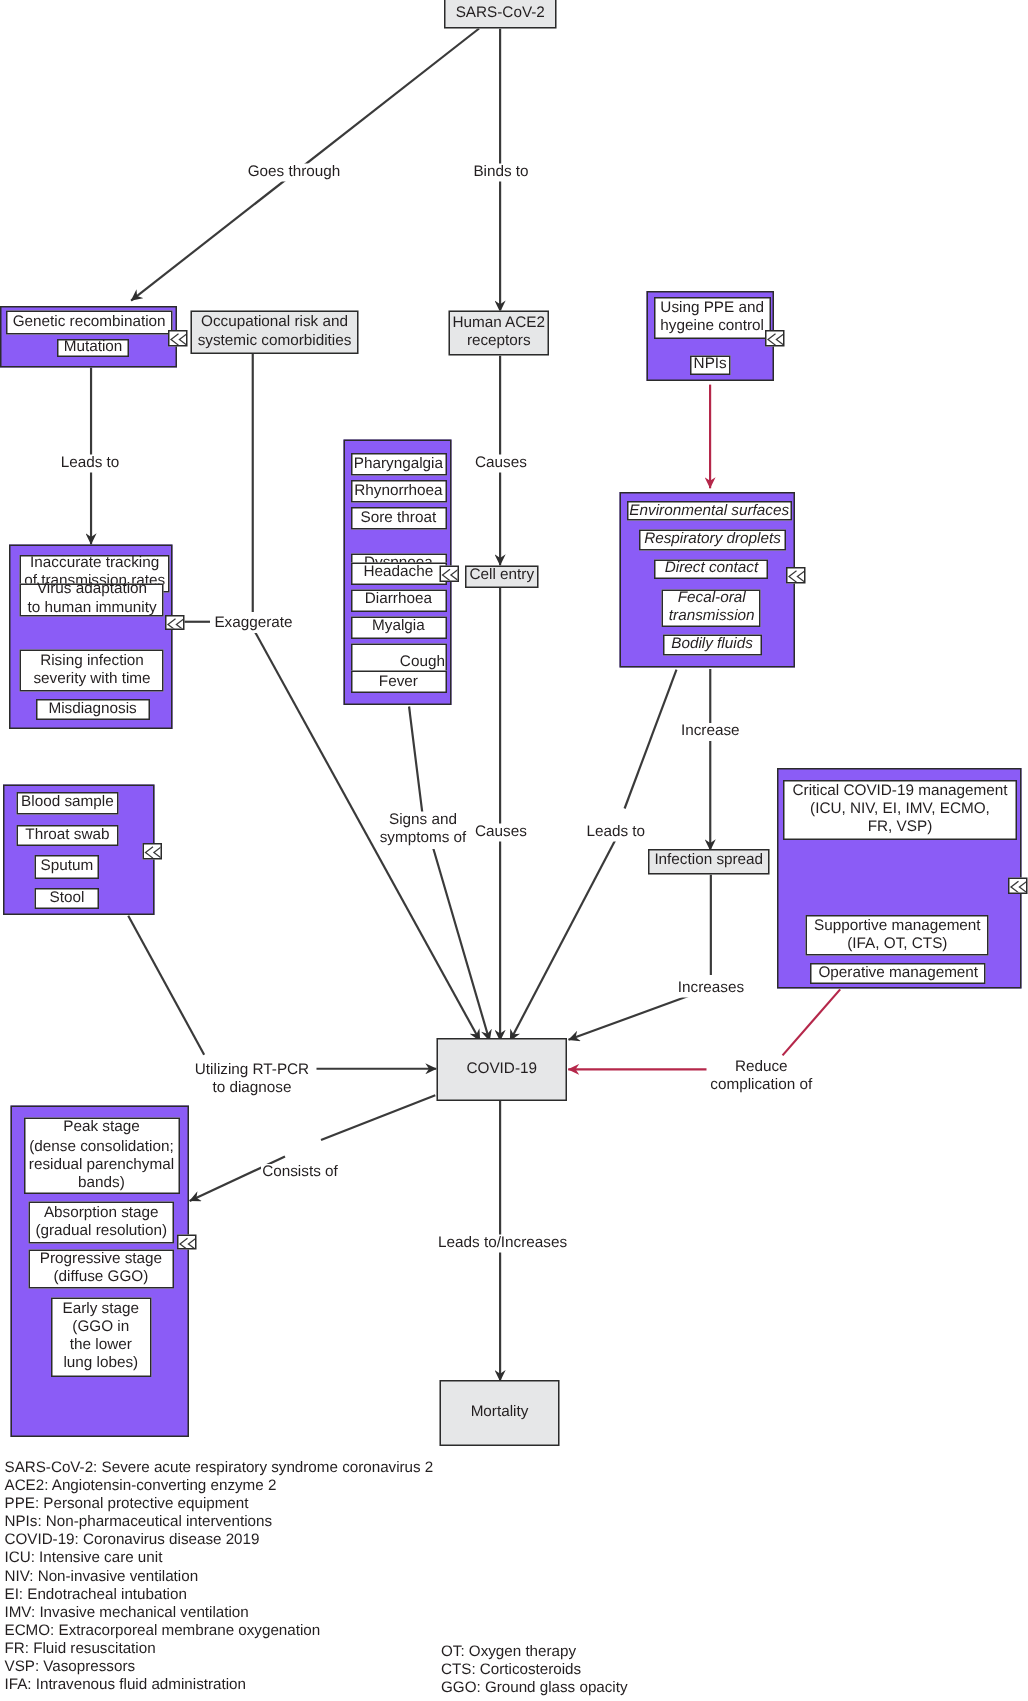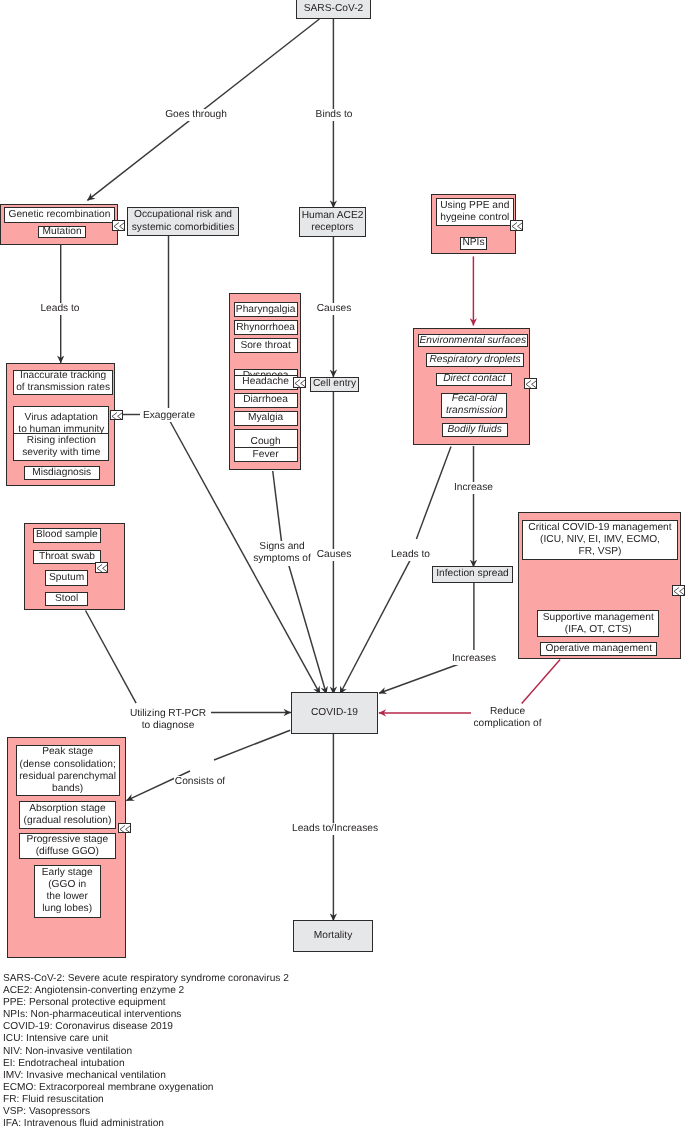--- a/index.html
+++ b/index.html
@@ -6,21 +6,21 @@
   html,body{margin:0;padding:0;background:#ffffff;}
   body{width:685px;height:1134px;position:relative;overflow:hidden;
        font-family:"Liberation Sans",sans-serif;color:#231f20;
        -webkit-font-smoothing:antialiased;text-rendering:geometricPrecision;}
   #canvas{position:absolute;left:0;top:0;width:685px;height:1134px;}
   svg#edges{position:absolute;left:0;top:0;width:685px;height:1134px;overflow:visible;}
   .node{position:absolute;box-sizing:border-box;background:#e6e7e8;
         border:1.9px solid #2b2b2b;
         display:flex;align-items:center;justify-content:center;text-align:center;
         white-space:pre;line-height:1.19;font-size:10.2px;}
-  .grp{position:absolute;box-sizing:border-box;background:#fca5a5;border:1.9px solid #2b2b2b;}
+  .grp{position:absolute;box-sizing:border-box;background:#8b5cf6;border:1.9px solid #2b2b2b;}
   .child{position:absolute;box-sizing:border-box;background:#ffffff;border:1.8px solid #2b2b2b;
          display:flex;align-items:center;justify-content:center;text-align:center;
          white-space:pre;line-height:1.19;font-size:10.2px;}
   .collapse{position:absolute;box-sizing:border-box;background:#ffffff;border:1.2px solid #2b2b2b;
             width:13px;height:10.6px;display:block;overflow:hidden;}
   .collapse svg{display:block;}
   .lbl{position:absolute;text-align:center;white-space:pre;line-height:1.22;font-size:10.2px;background:#ffffff;}
   .legend{position:absolute;white-space:pre;line-height:1.335;font-size:10.15px;}
 </style>
 </head>
@@ -84,21 +84,21 @@
 </div>
 
 <div class="node" style="left:432px;top:566px;width:81px;height:17px;">
   <span>Infection spread</span>
 </div>
 
 <div class="node" style="left:291px;top:692px;width:87px;height:42px;">
   <span>COVID-19</span>
 </div>
 
-<div class="node" style="left:293px;top:920px;width:80px;height:32px;">
+<div class="node" style="left:293px;top:920px;width:80px;height:44px;">
   <span>Mortality</span>
 </div>
 
 <div class="grp" style="left:0.4px;top:203.6px;width:117.2px;height:41.9px;">
   <div class="child" style="left:2.8px;top:2.6px;width:110.5px;height:16.1px;">
     <span>Genetic recombination</span>
   </div>
   <div class="child" style="left:36.5px;top:21px;width:48.3px;height:12.2px;">
     <span>Mutation</span>
   </div>
@@ -128,21 +128,21 @@
           <path d="M 11.6 1.5 L 6.6 5.3 L 11.6 9.1"></path>
         </g>
       </svg>
 </div>
 
 <div class="grp" style="left:6.4px;top:362.6px;width:108.8px;height:123.3px;">
   <div class="child" style="left:5.9px;top:6.1px;width:99.7px;height:25.6px;">
     <span>Inaccurate tracking
 of transmission rates</span>
   </div>
-  <div class="child" style="left:6.1px;top:42px;width:95.7px;height:32px;align-items:flex-end;">
+  <div class="child" style="left:6.1px;top:25px;width:95.7px;height:22px;">
     <span>Virus adaptation
 to human immunity</span>
   </div>
   <div class="child" style="left:6.1px;top:69.2px;width:95.7px;height:28.5px;">
     <span>Rising infection
 severity with time</span>
   </div>
   <div class="child" style="left:16.4px;top:102.1px;width:75.9px;height:14.6px;">
     <span>Misdiagnosis</span>
   </div>
@@ -157,21 +157,21 @@
 </div>
 
 <div class="grp" style="left:228.5px;top:292.9px;width:72.1px;height:177.3px;">
   <div class="child" style="left:4.1px;top:8.4px;width:64px;height:15px;"><span>Pharyngalgia</span></div>
   <div class="child" style="left:4.1px;top:26.5px;width:64px;height:15px;"><span>Rhynorrhoea</span></div>
   <div class="child" style="left:4.1px;top:44.6px;width:64px;height:15px;"><span>Sore throat</span></div>
   <div class="child" style="left:4.1px;top:62.7px;width:64px;height:15px;margin-top:12px;"><span>Dyspnoea</span></div>
   <div class="child" style="left:4.1px;top:80.8px;width:64px;height:15px;"><span>Headache</span></div>
   <div class="child" style="left:4.1px;top:98.9px;width:64px;height:15px;"><span>Diarrhoea</span></div>
   <div class="child" style="left:4.1px;top:117.0px;width:64px;height:15px;"><span>Myalgia</span></div>
-  <div class="child" style="left:4.1px;top:135.1px;width:64px;height:26px;"><span>Cough</span></div>
+  <div class="child" style="left:4.1px;top:135.1px;width:64px;height:26px;justify-content:flex-end;"><span>Cough</span></div>
   <div class="child" style="left:4.1px;top:153.2px;width:64px;height:15px;"><span>Fever</span></div>
 </div>
 <div class="collapse" style="left:293.4px;top:377.1px;">
   <svg viewBox="0 0 13 10.6" width="13" height="10.6">
         <g stroke="#3a3a3a" stroke-width="0.85" fill="none" stroke-linecap="butt" stroke-linejoin="miter">
           <path d="M 6.0 1.5 L 1.0 5.3 L 6.0 9.1"></path>
           <path d="M 11.6 1.5 L 6.6 5.3 L 11.6 9.1"></path>
         </g>
       </svg>
 </div>
@@ -196,21 +196,21 @@
 </div>
 <div class="collapse" style="left:523.5px;top:378px;">
   <svg viewBox="0 0 13 10.6" width="13" height="10.6">
         <g stroke="#3a3a3a" stroke-width="0.85" fill="none" stroke-linecap="butt" stroke-linejoin="miter">
           <path d="M 6.0 1.5 L 1.0 5.3 L 6.0 9.1"></path>
           <path d="M 11.6 1.5 L 6.6 5.3 L 11.6 9.1"></path>
         </g>
       </svg>
 </div>
 
-<div class="grp" style="left:24px;top:522.6px;width:101px;height:87.1px;">
+<div class="grp" style="left:2px;top:522.6px;width:101px;height:87.1px;">
   <div class="child" style="left:8.1px;top:4.2px;width:67.7px;height:14.9px;">
     <span>Blood sample</span>
   </div>
   <div class="child" style="left:8.1px;top:26.1px;width:67.7px;height:14.2px;">
     <span>Throat swab</span>
   </div>
   <div class="child" style="left:19.9px;top:46.5px;width:43.5px;height:16px;">
     <span>Sputum</span>
   </div>
   <div class="child" style="left:19.9px;top:68.4px;width:43.5px;height:14px;">
@@ -292,14 +292,15 @@
 <div class="lbl" style="left:388px;top:549px;width:45px;">Leads to</div>
 <div class="lbl" style="left:449px;top:653px;width:50px;">Increases</div>
 <div class="lbl" style="left:129px;top:708px;width:78px;">Utilizing RT-PCR
 to diagnose</div>
 <div class="lbl" style="left:174px;top:752px;width:52px;margin-top:24px;">Consists of</div>
 <div class="lbl" style="left:471px;top:706px;width:73px;">Reduce
 complication of</div>
 <div class="lbl" style="left:292px;top:823px;width:85px;">Leads to/Increases</div>
 
 <div class="legend" style="left:3px;top:973px;line-height:12.1px;"><div>SARS-CoV-2: Severe acute respiratory syndrome coronavirus 2</div><div>ACE2: Angiotensin-converting enzyme 2</div><div>PPE: Personal protective equipment</div><div>NPIs: Non-pharmaceutical interventions</div><div>COVID-19: Coronavirus disease 2019</div><div>ICU: Intensive care unit</div><div>NIV: Non-invasive ventilation</div><div>EI: Endotracheal intubation</div><div>IMV: Invasive mechanical ventilation</div><div>ECMO: Extracorporeal membrane oxygenation</div><div>FR: Fluid resuscitation</div><div>VSP: Vasopressors</div><div>IFA: Intravenous fluid administration</div></div>
+<div class="legend" style="left:294px;top:1096px;line-height:12.1px;"><div>OT: Oxygen therapy</div><div>CTS: Corticosteroids</div><div>GGO: Ground glass opacity</div></div>
 
 </div>
 
 </body></html>

